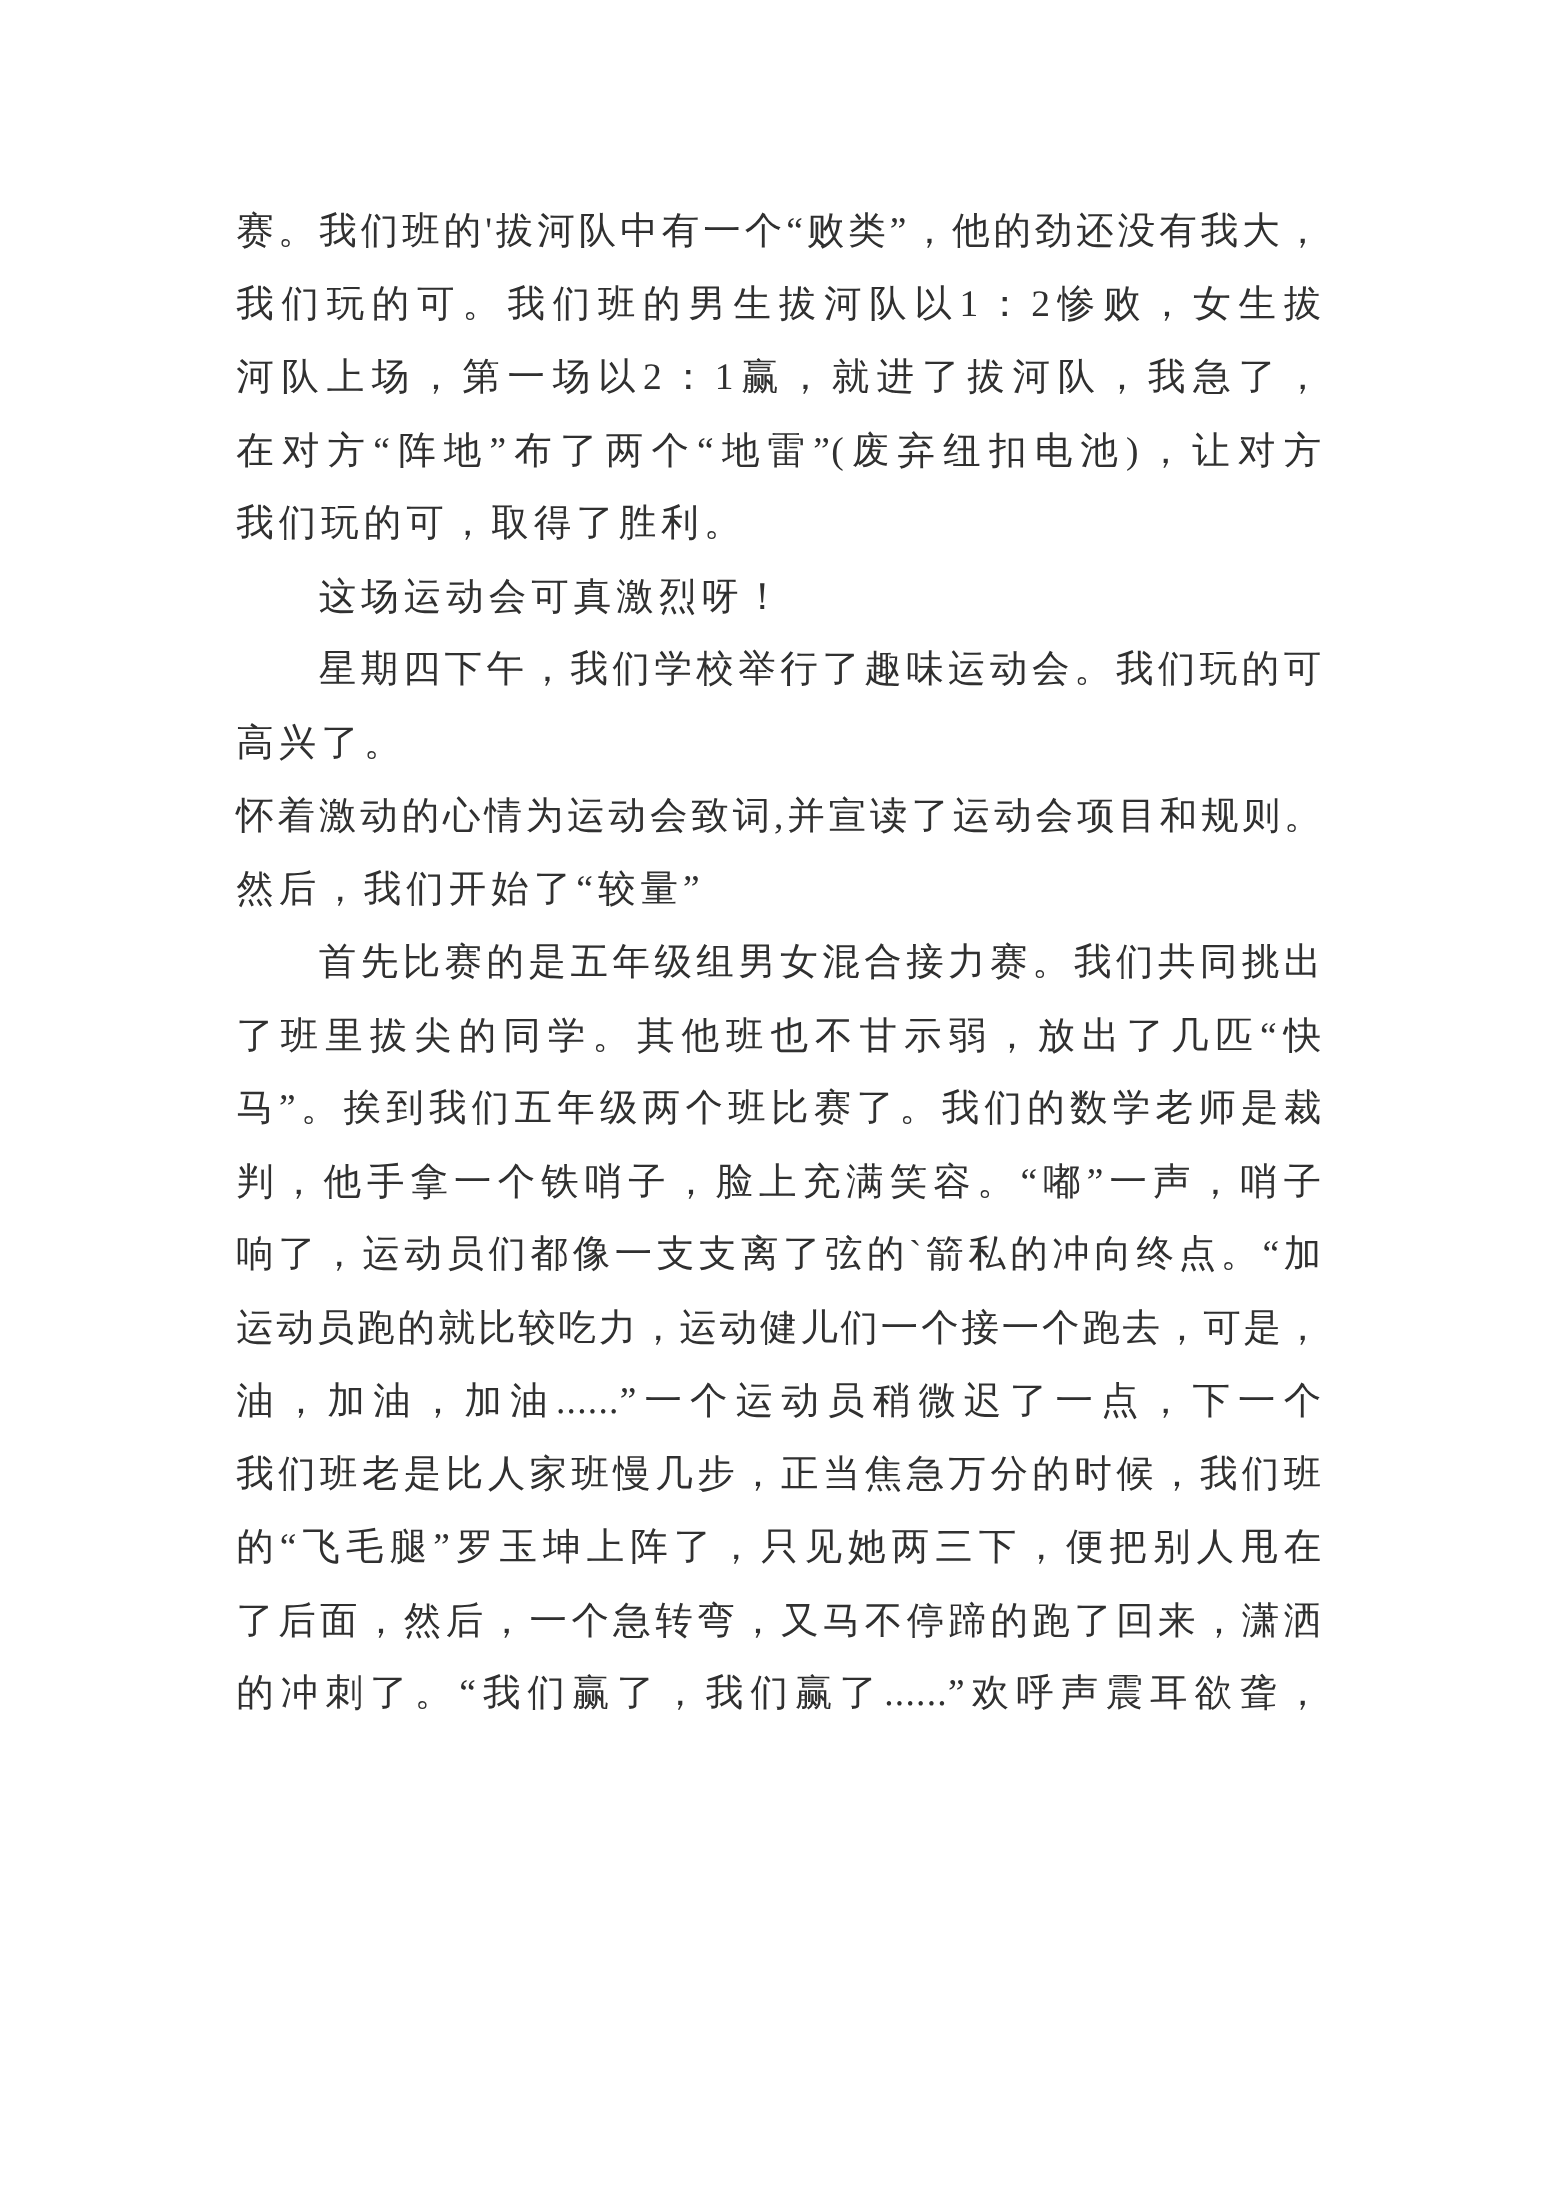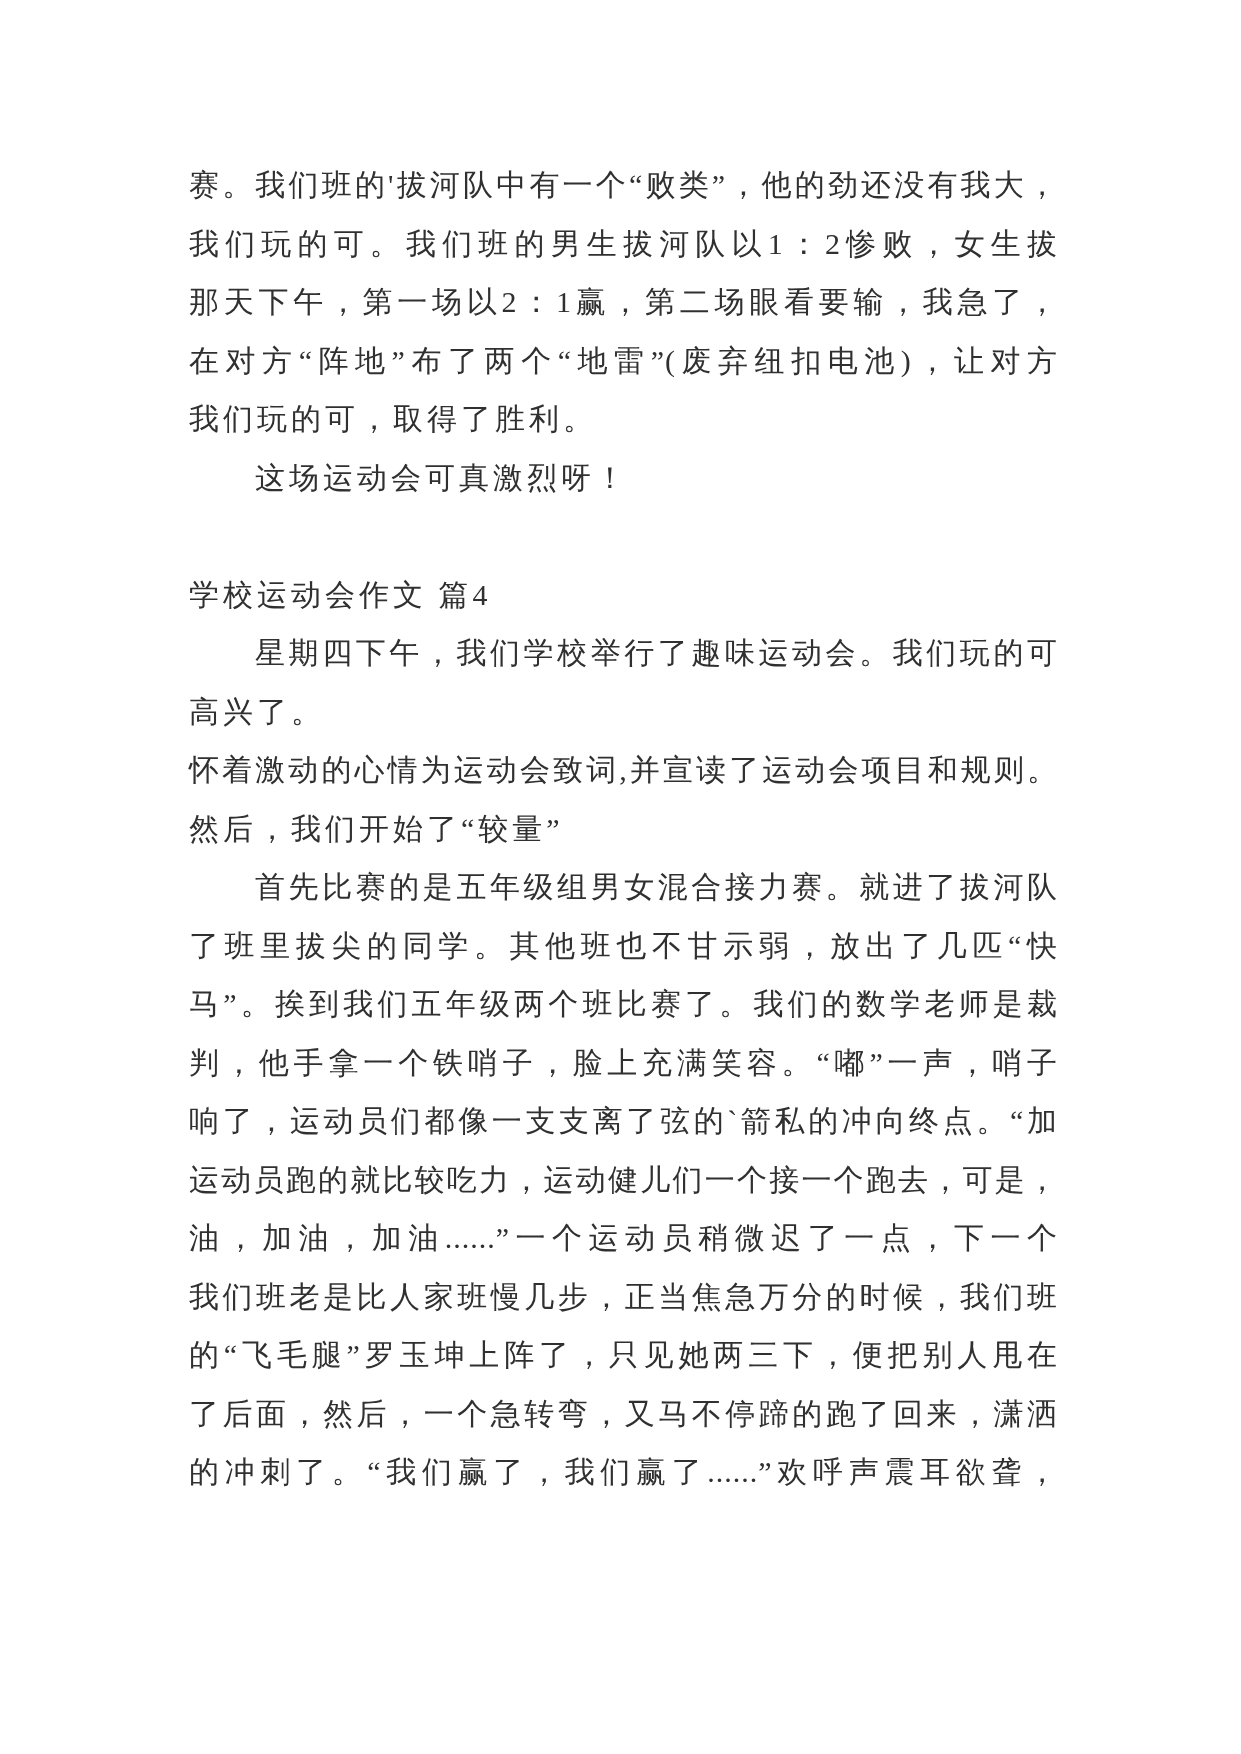--- a/index.html
+++ b/index.html
@@ -48,30 +48,29 @@
     margin-top: 58.5px;
   }
 </style>
 </head>
 <body>
 
 <div class="page">
   <div class="doc">
       <div class="line">赛。我们班的'拔河队中有一个“败类”，他的劲还没有我大，</div>
       <div class="line">我们玩的可。我们班的男生拔河队以1：2惨败，女生拔</div>
-      <div class="line">那天下午，第一场以2：1赢，第二场眼看要输，我急了，</div>
+      <div class="line">河队上场，第一场以2：1赢，就进了拔河队，我急了，</div>
       <div class="line">在对方“阵地”布了两个“地雷”(废弃纽扣电池)，让对方</div>
       <div class="line end">我们玩的可，取得了胜利。</div>
       <div class="line indent end">这场运动会可真激烈呀！</div>
-      <div class="line end heading space-before">学校运动会作文 篇4</div>
       <div class="line indent">星期四下午，我们学校举行了趣味运动会。我们玩的可</div>
       <div class="line end">高兴了。</div>
       <div class="line">怀着激动的心情为运动会致词,并宣读了运动会项目和规则。</div>
       <div class="line end">然后，我们开始了“较量”</div>
-      <div class="line indent">首先比赛的是五年级组男女混合接力赛。就进了拔河队</div>
+      <div class="line indent">首先比赛的是五年级组男女混合接力赛。我们共同挑出</div>
       <div class="line">了班里拔尖的同学。其他班也不甘示弱，放出了几匹“快</div>
       <div class="line">马”。挨到我们五年级两个班比赛了。我们的数学老师是裁</div>
       <div class="line">判，他手拿一个铁哨子，脸上充满笑容。“嘟”一声，哨子</div>
       <div class="line">响了，运动员们都像一支支离了弦的`箭私的冲向终点。“加</div>
       <div class="line">运动员跑的就比较吃力，运动健儿们一个接一个跑去，可是，</div>
       <div class="line">油，加油，加油......”一个运动员稍微迟了一点，下一个</div>
       <div class="line">我们班老是比人家班慢几步，正当焦急万分的时候，我们班</div>
       <div class="line">的“飞毛腿”罗玉坤上阵了，只见她两三下，便把别人甩在</div>
       <div class="line">了后面，然后，一个急转弯，又马不停蹄的跑了回来，潇洒</div>
       <div class="line">的冲刺了。“我们赢了，我们赢了......”欢呼声震耳欲聋，</div>

